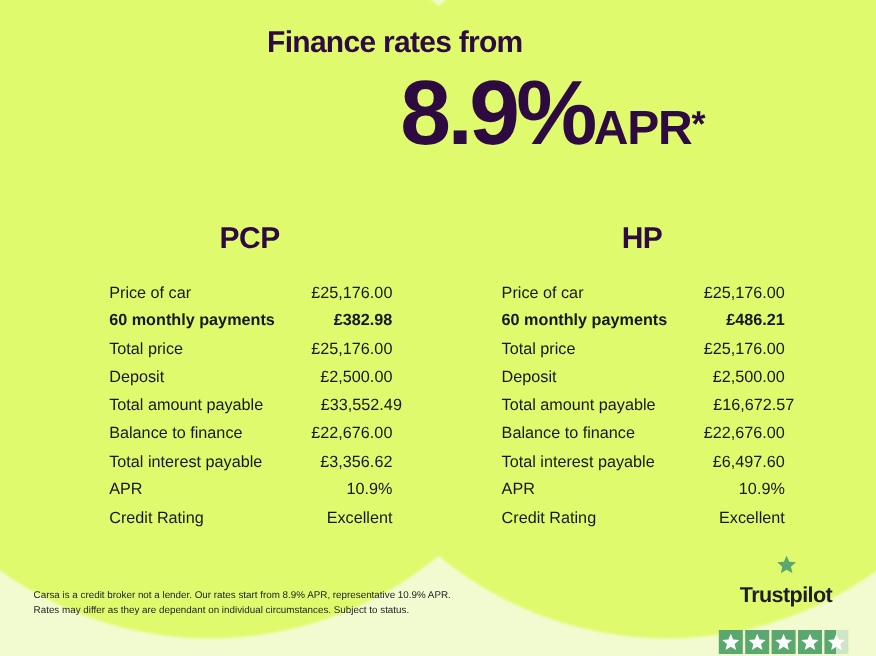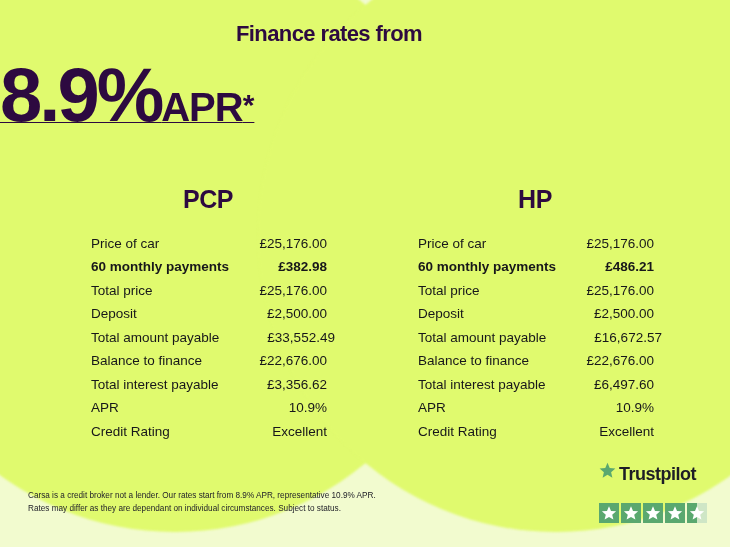--- a/index.html
+++ b/index.html
@@ -27,34 +27,33 @@
   .blob-left  { width:596px; height:596px; left:-123px;  top:-64px; }
   .blob-right { width:596px; height:596px; left:258px;   top:-64px; }
 
   
   .content { position:relative; z-index:2; width:730px; height:547px; }
 
   .headline {
     position:absolute;
     top:21px; left:0; width:658px;
     text-align:center;
-    font-size:22px;
+    font-size:25px;
     font-weight:bold;
     letter-spacing:-0.6px;
     color:#2d0a40;
   }
 
   .apr-line {
     position:absolute;
     top:57px; left:0; width:588px;
-    text-align:left;
+    text-align:right;
     color:#2d0a40;
     white-space:nowrap;
     line-height:1;
-    text-decoration:underline;
   }
   .apr-big {
     font-size:76px;
     font-weight:bold;
     letter-spacing:-3px;
     vertical-align:baseline;
   }
   .apr-small {
     font-size:40px;
     font-weight:bold;
@@ -109,24 +108,25 @@
     color:#22222a;
   }
 
   .trustpilot {
     position:absolute;
     right:19px; top:462px;
     width:112px;
   }
   .tp-brand {
     display:flex;
-    align-items:flex-end;
+    align-items:center;
     gap:3px;
     justify-content:flex-start;
     margin-bottom:20px;
+    flex-direction:column;
   }
   .tp-name {
     font-size:18px;
     font-weight:bold;
     color:#1d1d26;
     letter-spacing:-0.5px;
     line-height:1;
   }
   .tp-stars { display:flex; gap:2px; }
   .tp-star {

